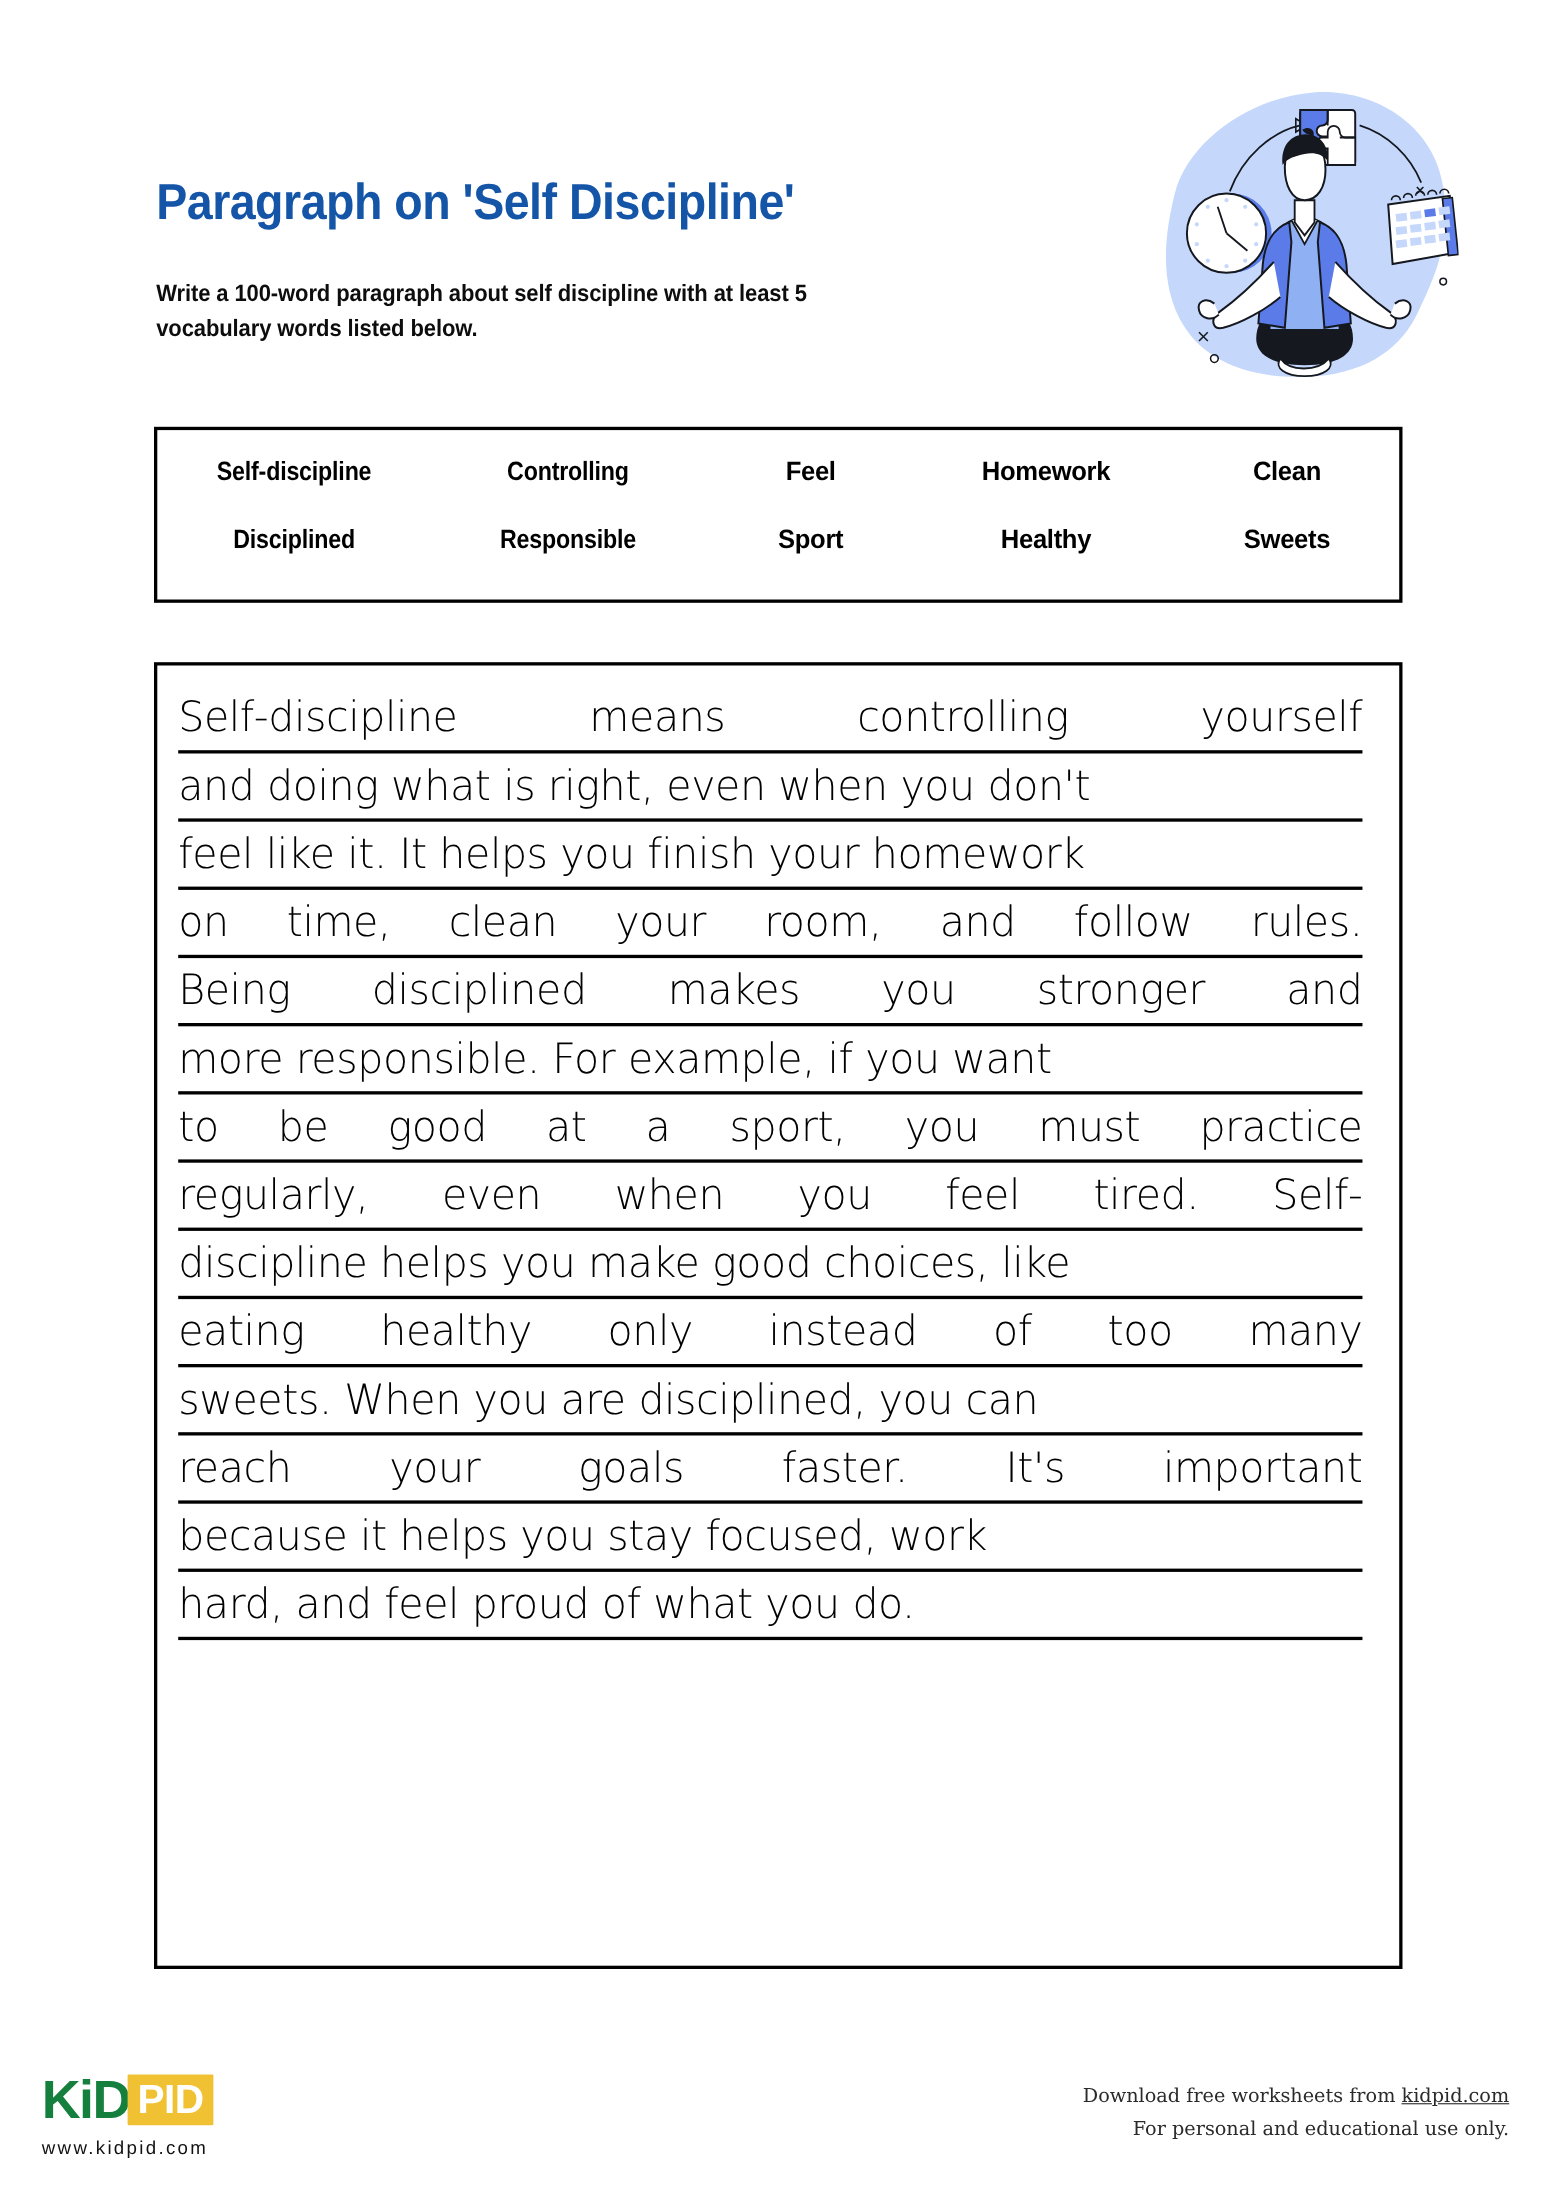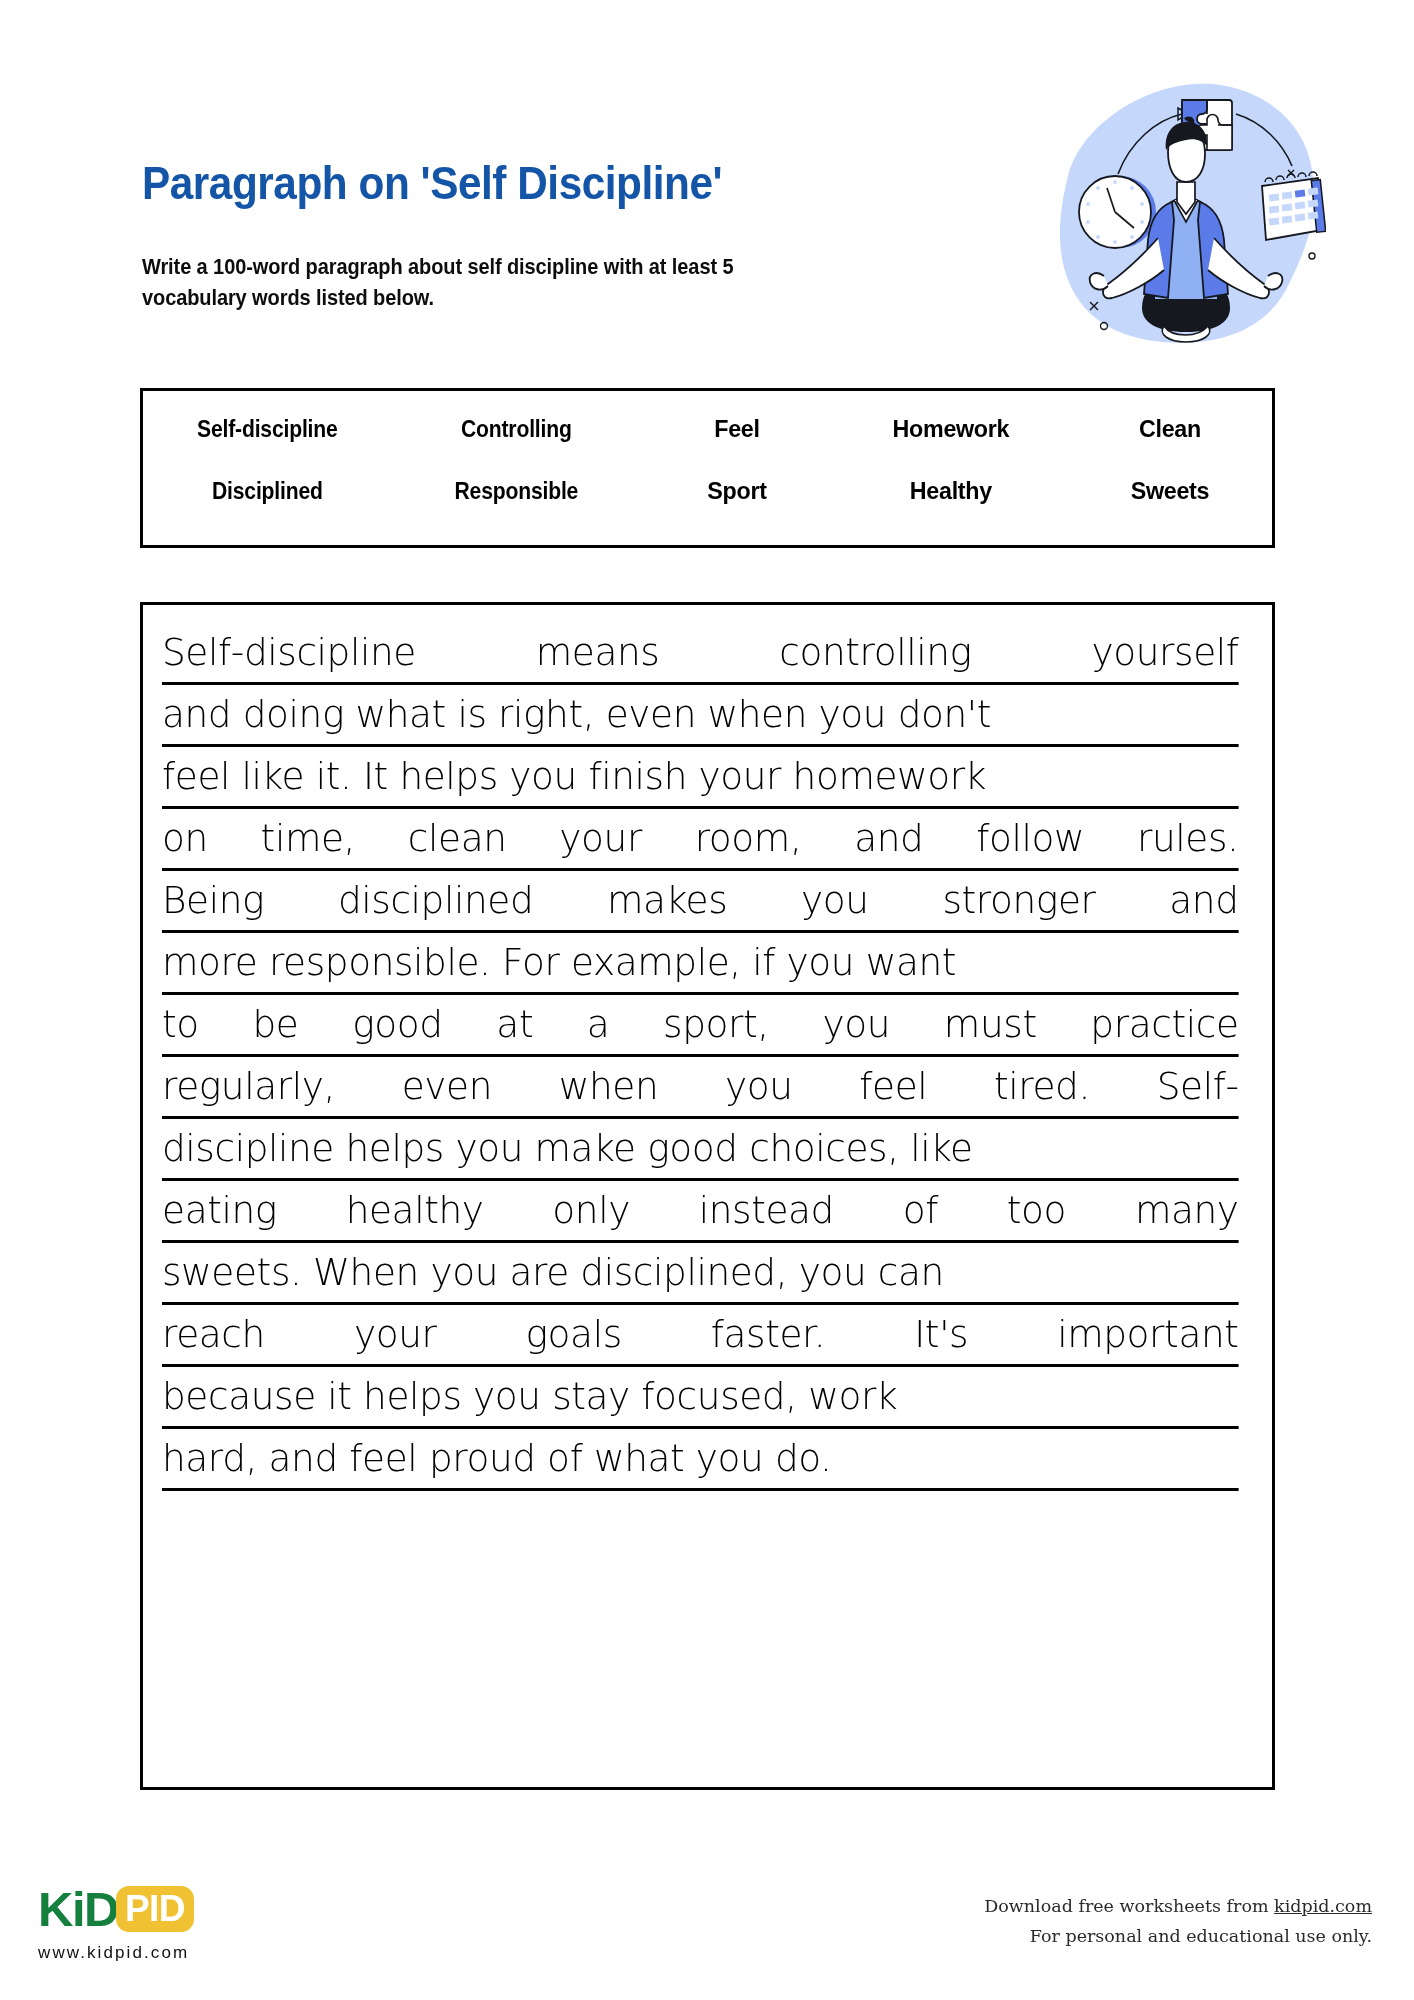--- a/index.html
+++ b/index.html
@@ -162,21 +162,21 @@
     font-weight: bold;
     color: #15803d;
     letter-spacing: -1.5px;
     line-height: 1;
   }
   #logo-pid {
     font-size: 37px;
     font-weight: bold;
     color: #ffffff;
     background: #f0c233;
-    border-radius: 13px;
+    border-radius: 1px;
     padding: 4px 9px 5px 9px;
     letter-spacing: -0.5px;
     line-height: 1;
     margin-left: -2px;
   }
   #logo-url {
     margin-top: 9px;
     font-size: 17px;
     color: #111;
     letter-spacing: 2.1px;

